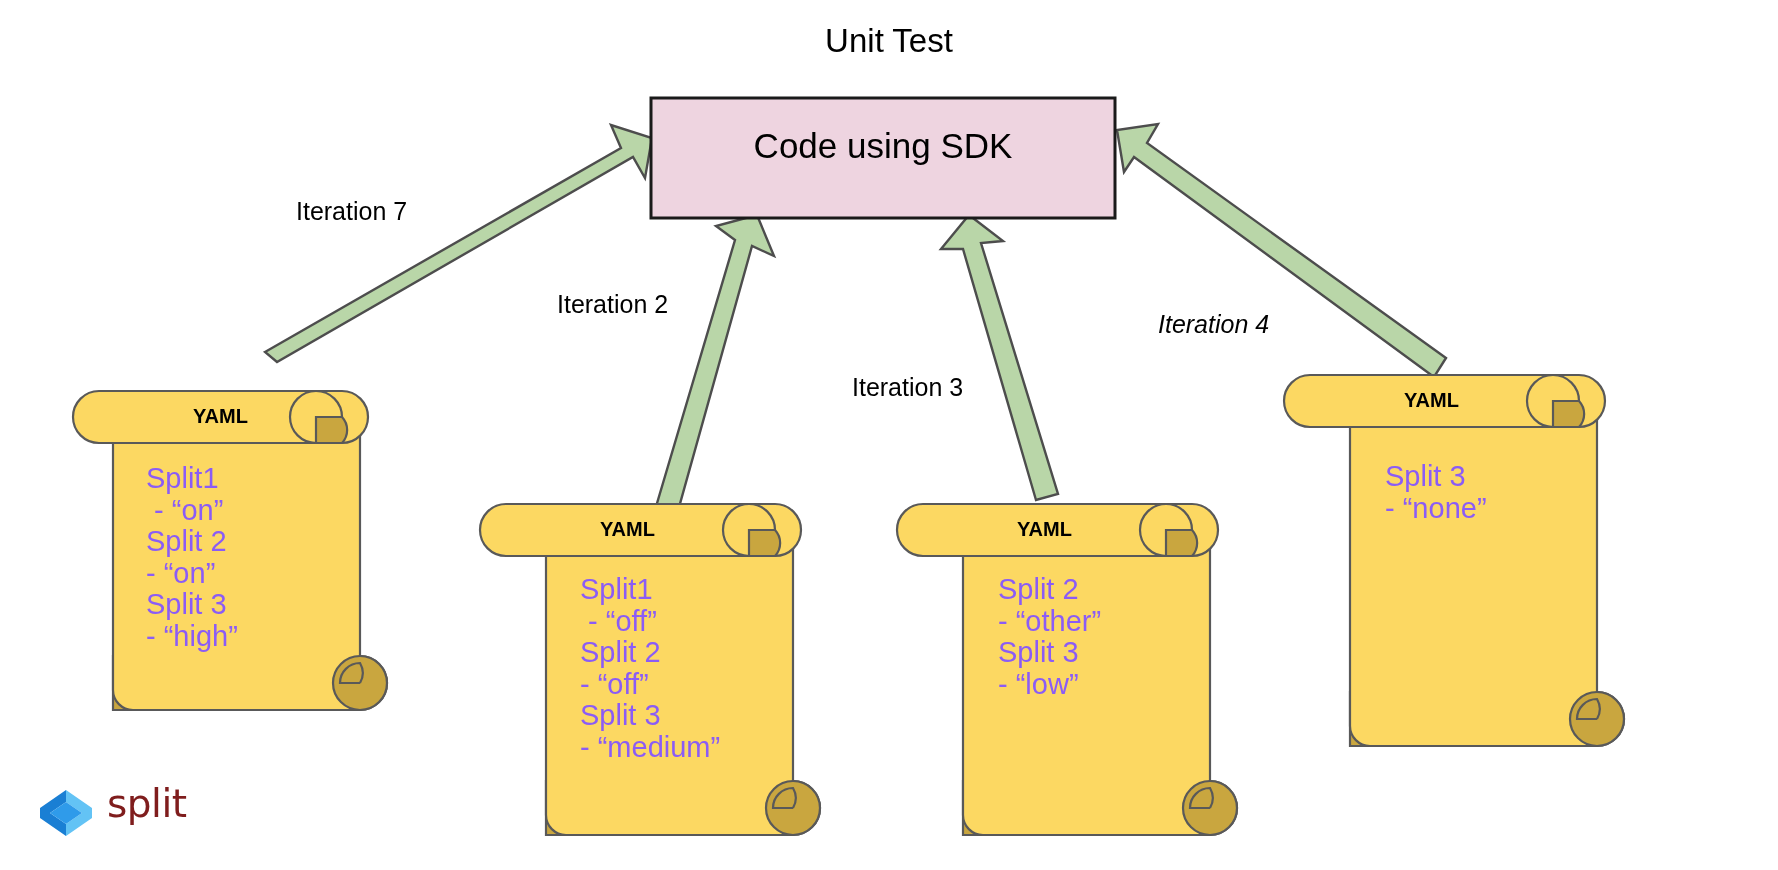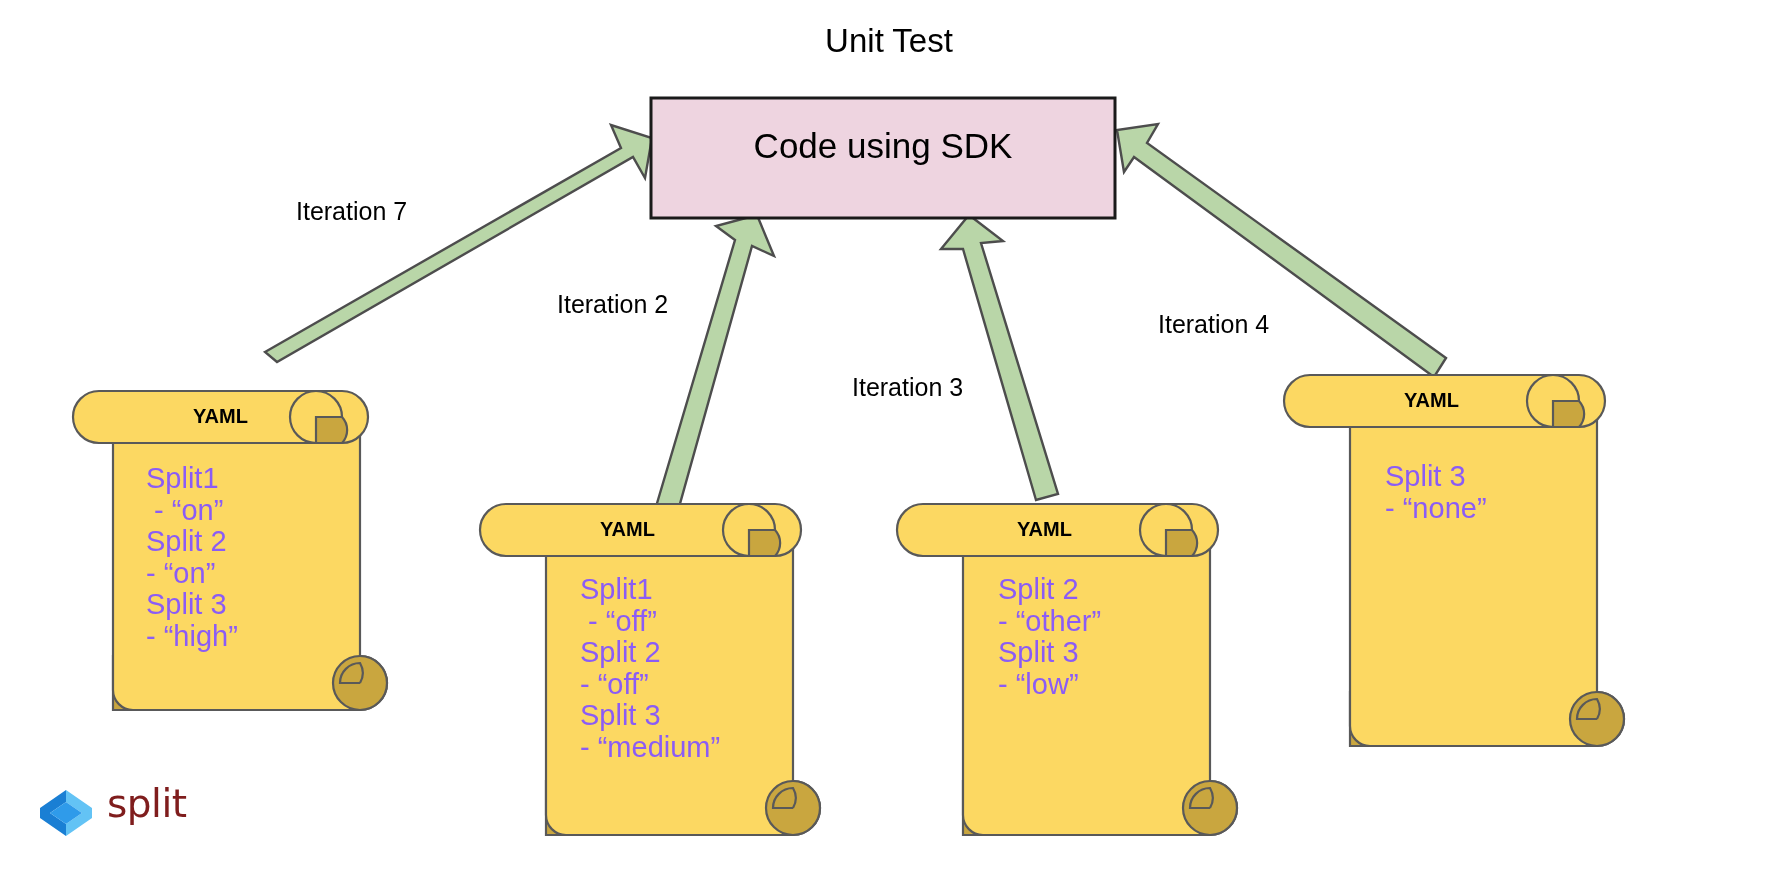--- a/index.html
+++ b/index.html
@@ -39,21 +39,21 @@
   #sdk-box-label {
     left: 651px; top: 125px;
     width: 464px;
     text-align: center;
     font-size: 35px;
   }
   .iter-label { font-size: 25px; }
   #iteration-1-label { left: 296px; top: 197px; }
   #iteration-2-label { left: 557px; top: 290px; text-align: center; }
   #iteration-3-label { left: 852px; top: 373px; }
-  #iteration-4-label { left: 1158px; top: 310px; }
+  #iteration-4-label { left: 1158px; top: 310px; font-style: italic; }
 
   .yaml-title {
     position: absolute;
     font-size: 20px;
     font-weight: bold;
     color: #000;
     text-align: center;
     white-space: pre;
   }
   .yaml-body {

